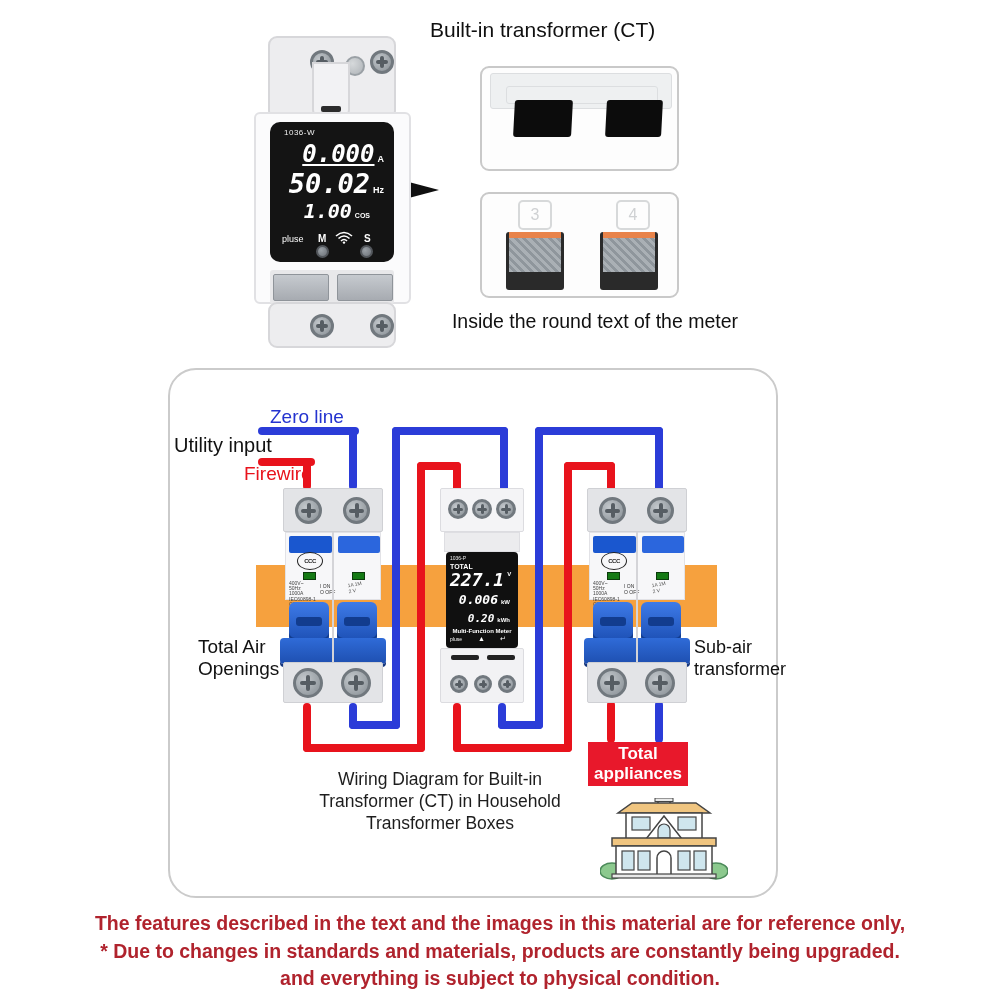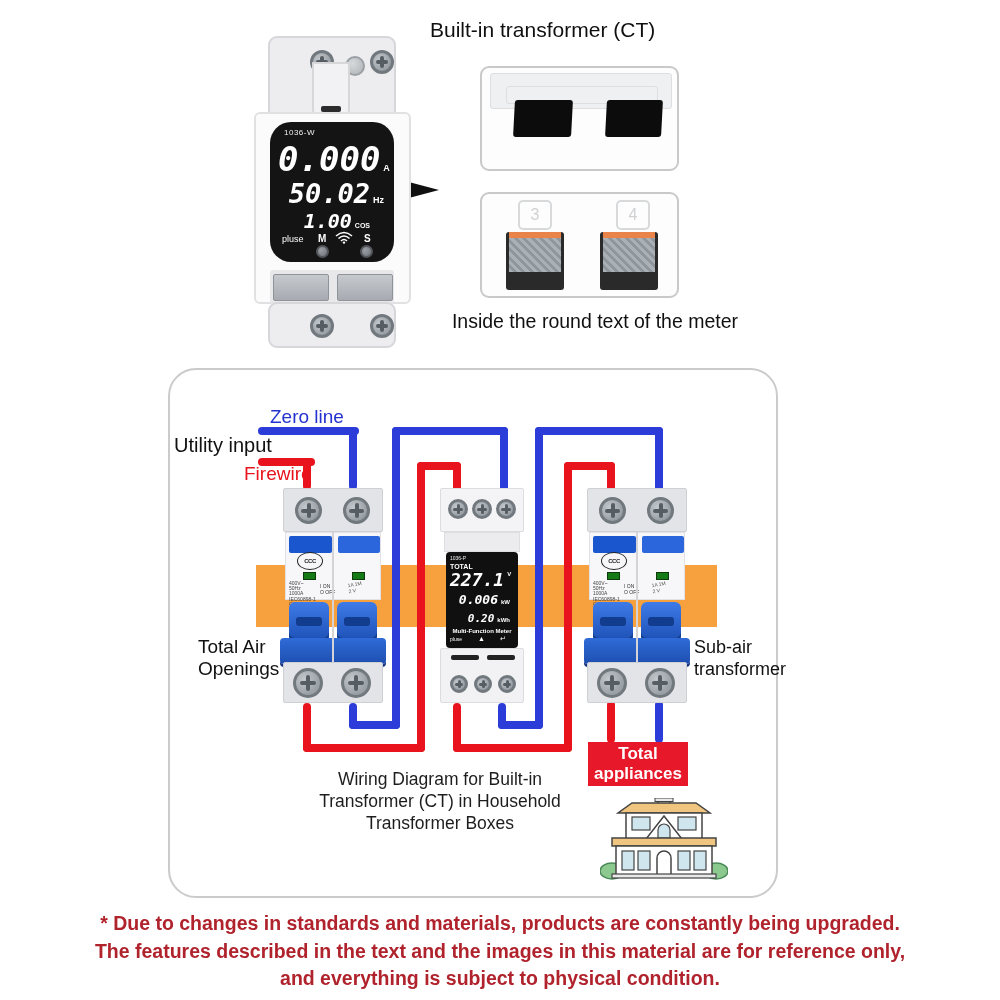--- a/index.html
+++ b/index.html
@@ -94,24 +94,24 @@
   <div class="abs pphoto">
     <div class="abs cap" style="left:23px;top:8px;width:128px;height:84px;">
       <div class="screw" style="left:40px;top:12px;width:24px;height:24px;"></div>
       <div class="screw" style="left:100px;top:12px;width:24px;height:24px;"></div>
       <div class="knob" style="left:75px;top:18px;width:16px;height:16px;"></div>
     </div>
     <div class="tongue" style="left:67px;top:34px;width:38px;height:58px;">
       <div class="notch"></div>
     </div>
     <div class="abs pbody" style="left:9px;top:84px;width:157px;height:192px;"></div>
-    <div class="abs pdisplay" style="left:25px;top:94px;width:124px;height:140px;border-radius:21px;">
+    <div class="abs pdisplay" style="left:25px;top:94px;width:124px;height:140px;">
       <div class="abs model" style="left:14px;top:6px;">1036-W</div>
       <div class="abs" style="left:8px;top:20px;width:106px;">
-        <div class="lcdrow" style="margin-bottom:4px;"><span class="seg" style="font-size:34px;">0.000</span><span class="unit">A</span></div>
+        <div class="lcdrow" style="margin-bottom:4px;"><span class="seg" style="font-size:24px;text-decoration:underline;">0.000</span><span class="unit">A</span></div>
         <div class="lcdrow" style="margin-bottom:4px;"><span class="seg" style="font-size:27px;">50.02</span><span class="unit">Hz</span></div>
         <div class="lcdrow" style="padding-right:14px;"><span class="seg" style="font-size:20px;">1.00</span><span class="unit" style="font-size:7px;">COS</span></div>
       </div>
       <div class="btnrow" style="left:12px;top:112px;">pluse</div>
       <div class="btnrow" style="left:48px;top:111px;font-size:10px;font-weight:bold;">M</div>
       <svg class="abs" style="left:64px;top:108px;" width="20" height="14" viewBox="0 0 20 14">
         <path d="M2 6 Q10 -1 18 6" fill="none" stroke="#fff" stroke-width="1.6"></path>
         <path d="M4.5 8.5 Q10 3.5 15.5 8.5" fill="none" stroke="#fff" stroke-width="1.6"></path>
         <path d="M7 11 Q10 8 13 11" fill="none" stroke="#fff" stroke-width="1.6"></path>
         <circle cx="10" cy="12.6" r="1.2" fill="#fff"></circle>
@@ -338,18 +338,18 @@
     <rect x="16" y="48" width="96" height="30" fill="#fff" stroke="#444" stroke-width="1.5"></rect>
     <rect x="22" y="53" width="12" height="19" fill="#cfe6ee" stroke="#444" stroke-width="1.2"></rect>
     <rect x="38" y="53" width="12" height="19" fill="#cfe6ee" stroke="#444" stroke-width="1.2"></rect>
     <rect x="78" y="53" width="12" height="19" fill="#cfe6ee" stroke="#444" stroke-width="1.2"></rect>
     <rect x="94" y="53" width="12" height="19" fill="#cfe6ee" stroke="#444" stroke-width="1.2"></rect>
     <path d="M57 78 v-18 a7 7 0 0 1 14 0 v18 z" fill="#fff" stroke="#444" stroke-width="1.5"></path>
     <rect x="12" y="76" width="104" height="4" fill="#e9e9e9" stroke="#444" stroke-width="1.2"></rect>
   </svg>
 
   <div class="disclaimer">
+    <div>The features described in the text and the images in this material are for reference only,</div>
     <div>* Due to changes in standards and materials, products are constantly being upgraded.</div>
-    <div>The features described in the text and the images in this material are for reference only,</div>
     <div>and everything is subject to physical condition.</div>
   </div>
 
 </div>
 
 </body></html>

